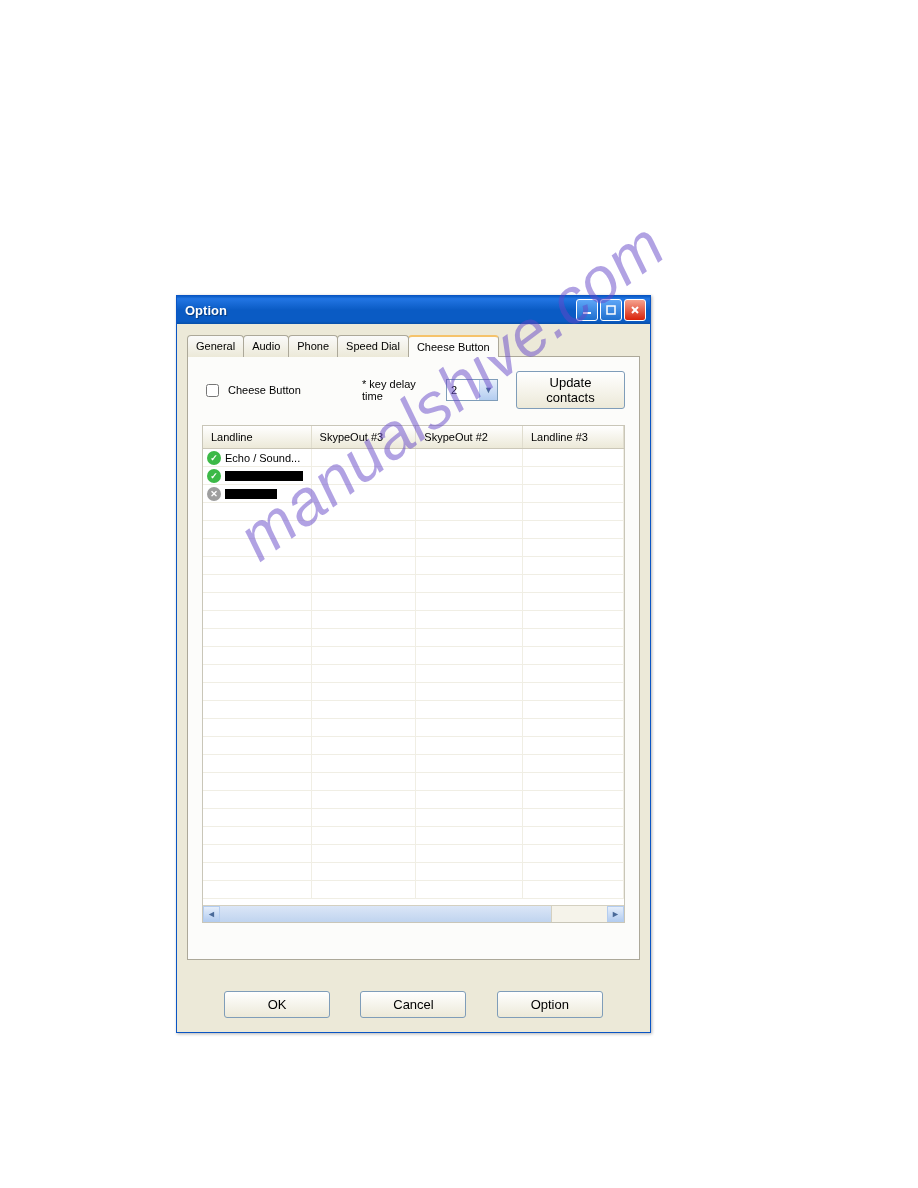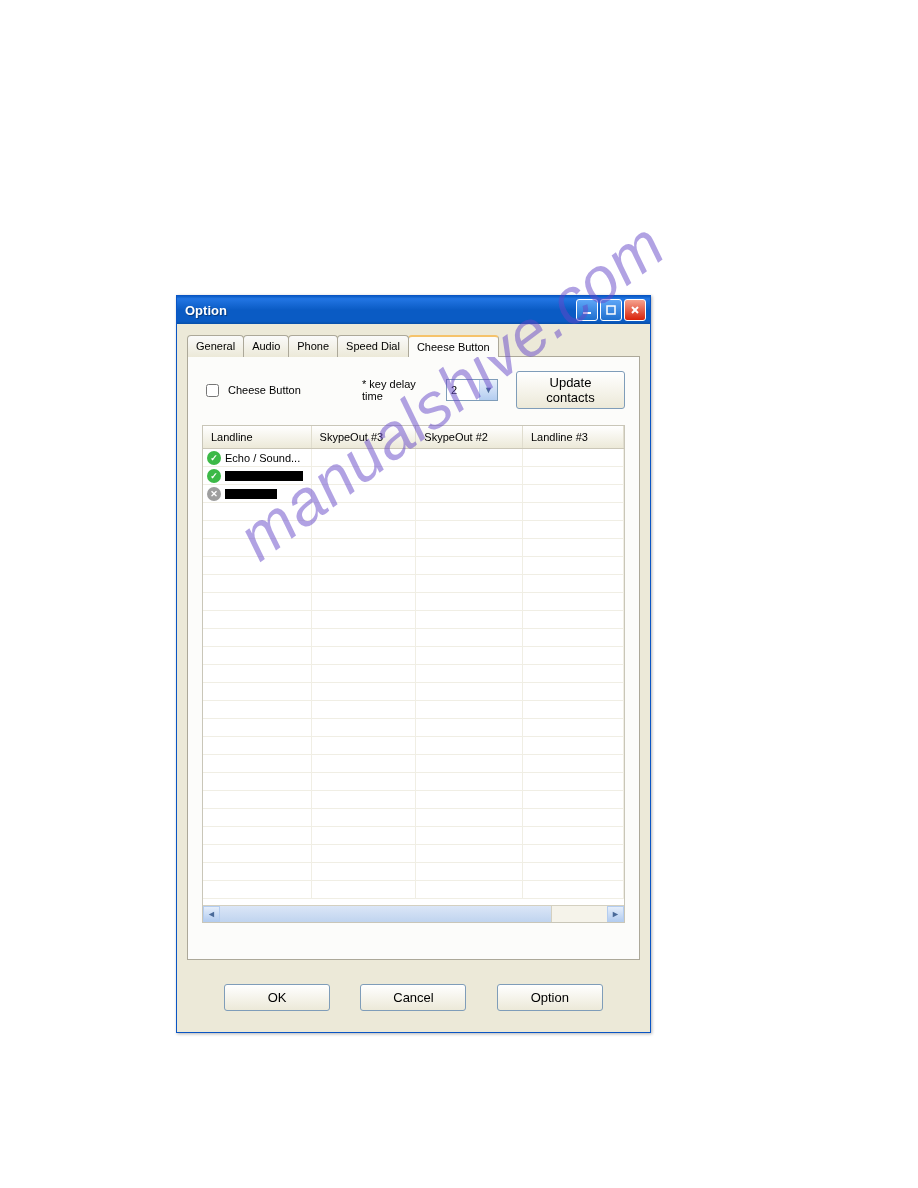--- a/index.html
+++ b/index.html
@@ -174,21 +174,21 @@
     background: linear-gradient(to bottom, #e5eefb, #b4cdf0);
     border: 1px solid #b4cdf0;
     display:flex; align-items:center; justify-content:center;
     color:#4a6a99; font-size:9px;
   }
   .hs-track { flex:1; background: linear-gradient(to bottom, #dbe6f7, #c0d4ef); position:relative; }
   .hs-gap { width: 56px; background:#f5f3ea; border-left:1px solid #d4d0c0;}
   .bottom-btns {
     display: flex;
     justify-content: space-around;
-    padding: 24px 22px 0 22px;
+    padding: 31px 22px 0 22px;
   }
   .bottom-btns .btn { width: 106px; text-align:center; padding:5px 0; }
   .watermark {
     position: absolute;
     left: 190px; top: 340px;
     width: 560px;
     font-size: 64px;
     color: rgba(99,70,200,0.5);
     font-family: Arial, sans-serif;
     transform: rotate(-37deg);

